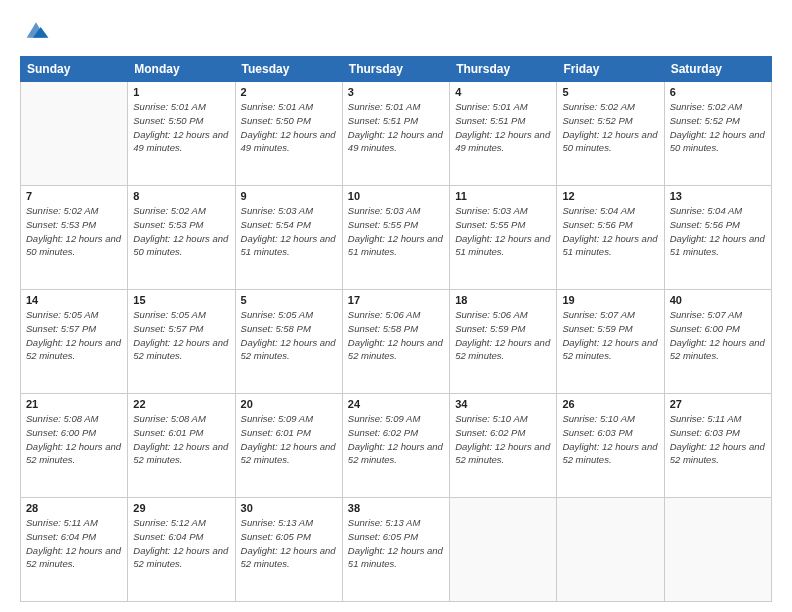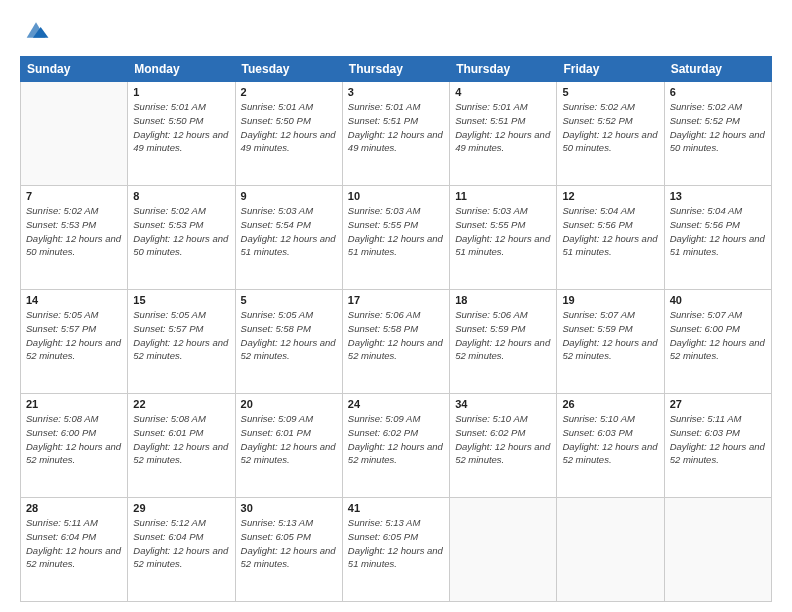--- a/index.html
+++ b/index.html
@@ -252,21 +252,21 @@
           </td>
           <td>
             <span class="day-num">29</span>
 <div class="day-detail">Sunrise: 5:12 AM<br>Sunset: 6:04 PM<br>Daylight: 12 hours and 52 minutes.</div>
           </td>
           <td>
             <span class="day-num">30</span>
 <div class="day-detail">Sunrise: 5:13 AM<br>Sunset: 6:05 PM<br>Daylight: 12 hours and 52 minutes.</div>
           </td>
           <td>
-            <span class="day-num">41</span>
+            <span class="day-num">38</span>
 <div class="day-detail">Sunrise: 5:13 AM<br>Sunset: 6:05 PM<br>Daylight: 12 hours and 51 minutes.</div>
           </td>
           <td class="empty"></td>
           <td class="empty"></td>
           <td class="empty"></td>
         </tr>
       </tbody>
   </table>
 </div>
 

